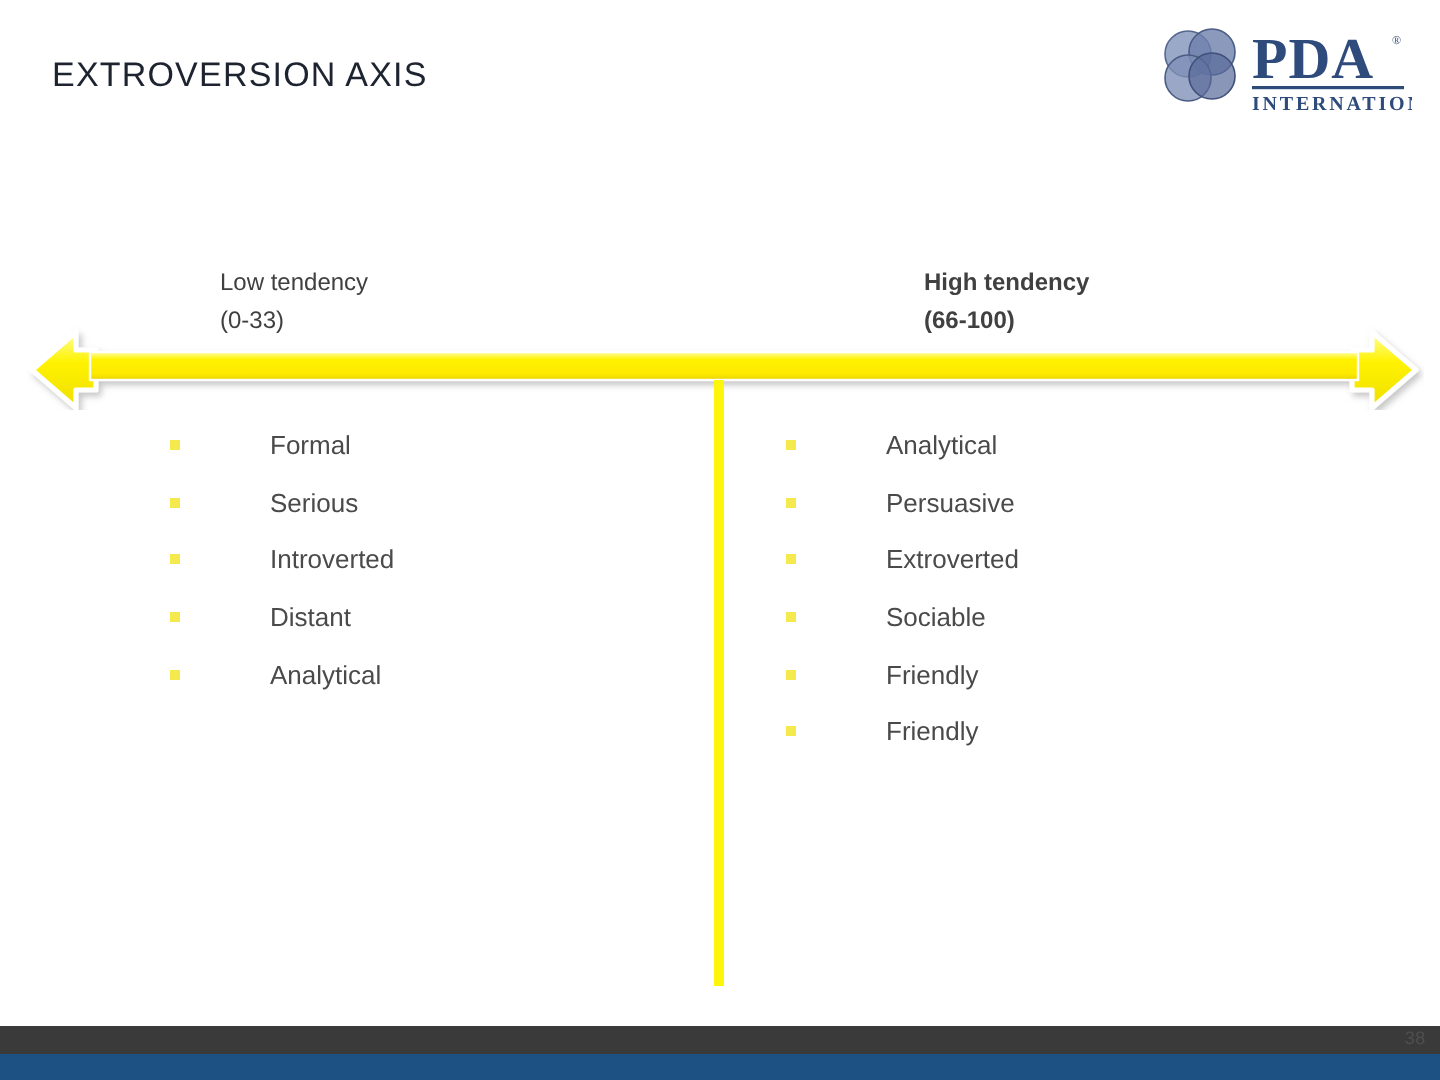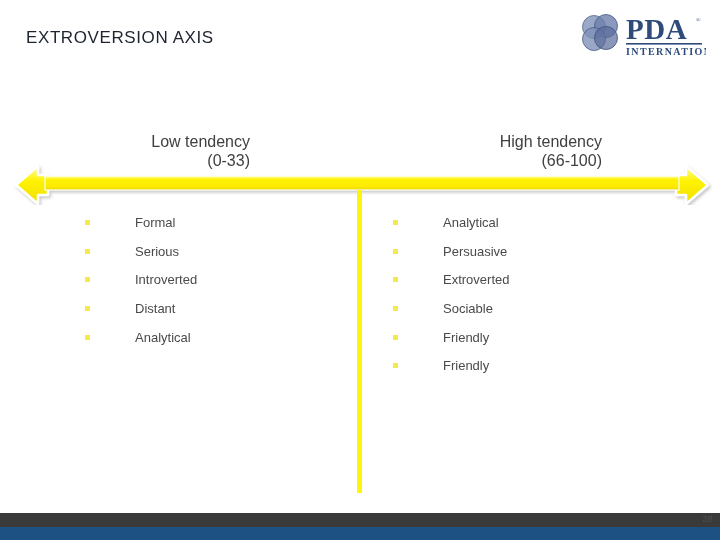--- a/index.html
+++ b/index.html
@@ -39,29 +39,29 @@
     top: 10px;
     width: 132px;
     height: 52px;
     text-align: right;
   }
   .logo svg { display: block; }
 
   
   .axis-label {
     position: absolute;
-    text-align: right;
-    font-size: 16px;
+    text-align: left;
+    font-size: 12px;
     color: #404040;
     line-height: 19px;
   }
   .axis-label .l1 { display: block; }
   .axis-label .l2 { display: block; }
   #label-low  { left: 110px; top: 132px; width: 140px; }
-  #label-high { left: 462px; top: 132px; width: 140px; }
+  #label-high { left: 462px; top: 132px; width: 140px; font-weight: bold; }
 
   
   .arrow-wrap {
     position: absolute;
     left: 12px;
     top: 163px;
     width: 700px;
     height: 42px;
   }
   .arrow-wrap svg { display: block; }

